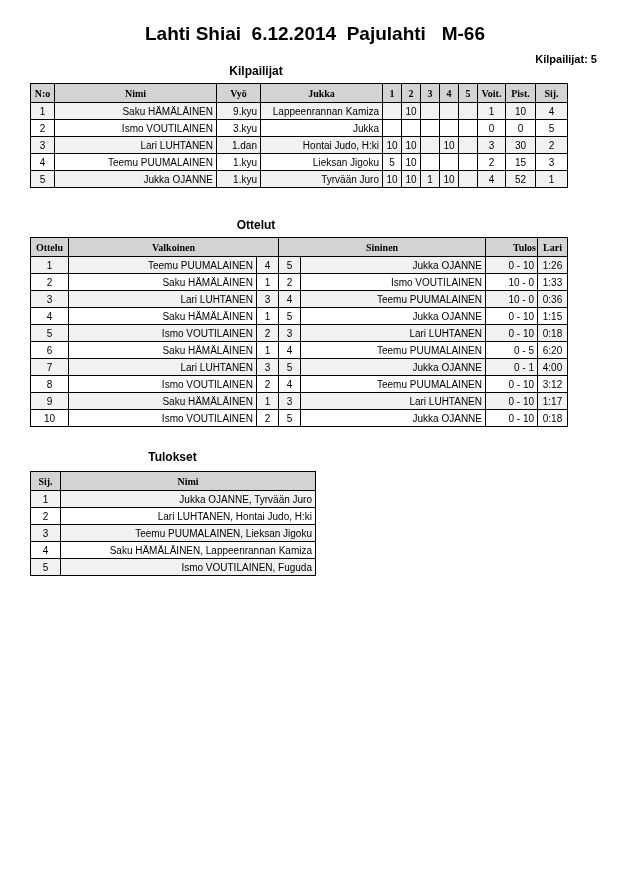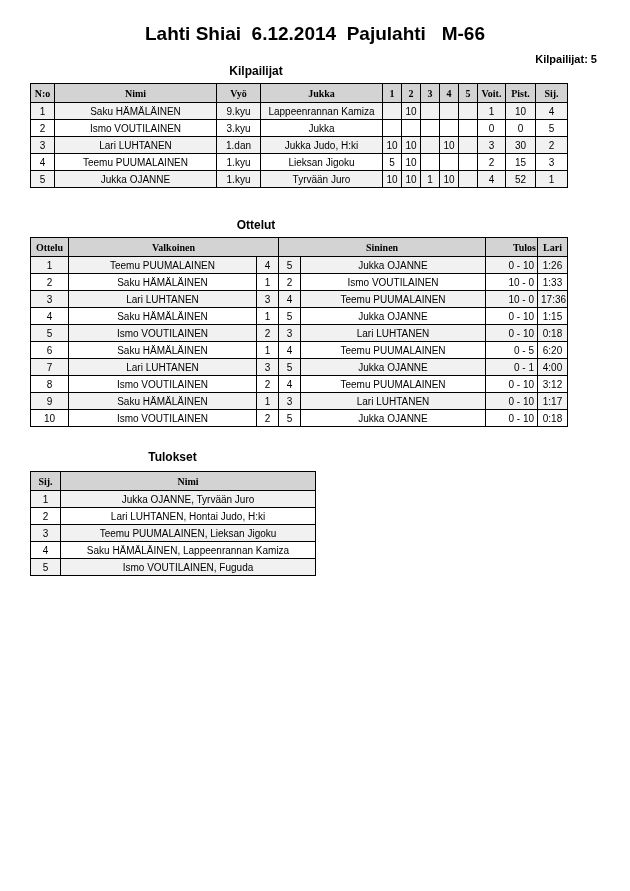--- a/index.html
+++ b/index.html
@@ -53,21 +53,21 @@
   }
   th {
     background: #d3d3d3;
     font-weight: 700;
     text-align: center;
     padding: 1px 1px;
     font-family: Liberation Serif, serif;
   }
   tbody tr:nth-child(odd) td { background: #f1f1f1; }
 
-  .al-l { text-align: center; }
+  .al-l { text-align: right; }
   .al-c { text-align: center; }
   .al-r { text-align: right; }
 </style>
 </head>
 <body>
 
 <div class="title">Lahti Shiai  6.12.2014  Pajulahti   M-66</div>
 <div class="comp-count">Kilpailijat: 5</div>
 
 <div class="section-heading sh-kilpailijat">Kilpailijat</div>
@@ -129,21 +129,21 @@
       <td class="al-c"></td>
       <td class="al-c"></td>
       <td class="al-c">0</td>
       <td class="al-c">0</td>
       <td class="al-c">5</td>
     </tr>
     <tr>
       <td class="al-c">3</td>
       <td class="al-l">Lari LUHTANEN</td>
       <td class="al-l">1.dan</td>
-      <td class="al-l">Jukka Judo, H:ki</td>
+      <td class="al-l">Hontai Judo, H:ki</td>
       <td class="al-c">10</td>
       <td class="al-c">10</td>
       <td class="al-c"></td>
       <td class="al-c">10</td>
       <td class="al-c"></td>
       <td class="al-c">3</td>
       <td class="al-c">30</td>
       <td class="al-c">2</td>
     </tr>
     <tr>
@@ -217,21 +217,21 @@
       <td class="al-r">10 - 0</td>
       <td class="al-c">1:33</td>
     </tr>
     <tr>
       <td class="al-c">3</td>
       <td class="al-l">Lari LUHTANEN</td>
       <td class="al-c">3</td>
       <td class="al-c">4</td>
       <td class="al-l">Teemu PUUMALAINEN</td>
       <td class="al-r">10 - 0</td>
-      <td class="al-c">17:36</td>
+      <td class="al-c">0:36</td>
     </tr>
     <tr>
       <td class="al-c">4</td>
       <td class="al-l">Saku HÄMÄLÄINEN</td>
       <td class="al-c">1</td>
       <td class="al-c">5</td>
       <td class="al-l">Jukka OJANNE</td>
       <td class="al-r">0 - 10</td>
       <td class="al-c">1:15</td>
     </tr>

